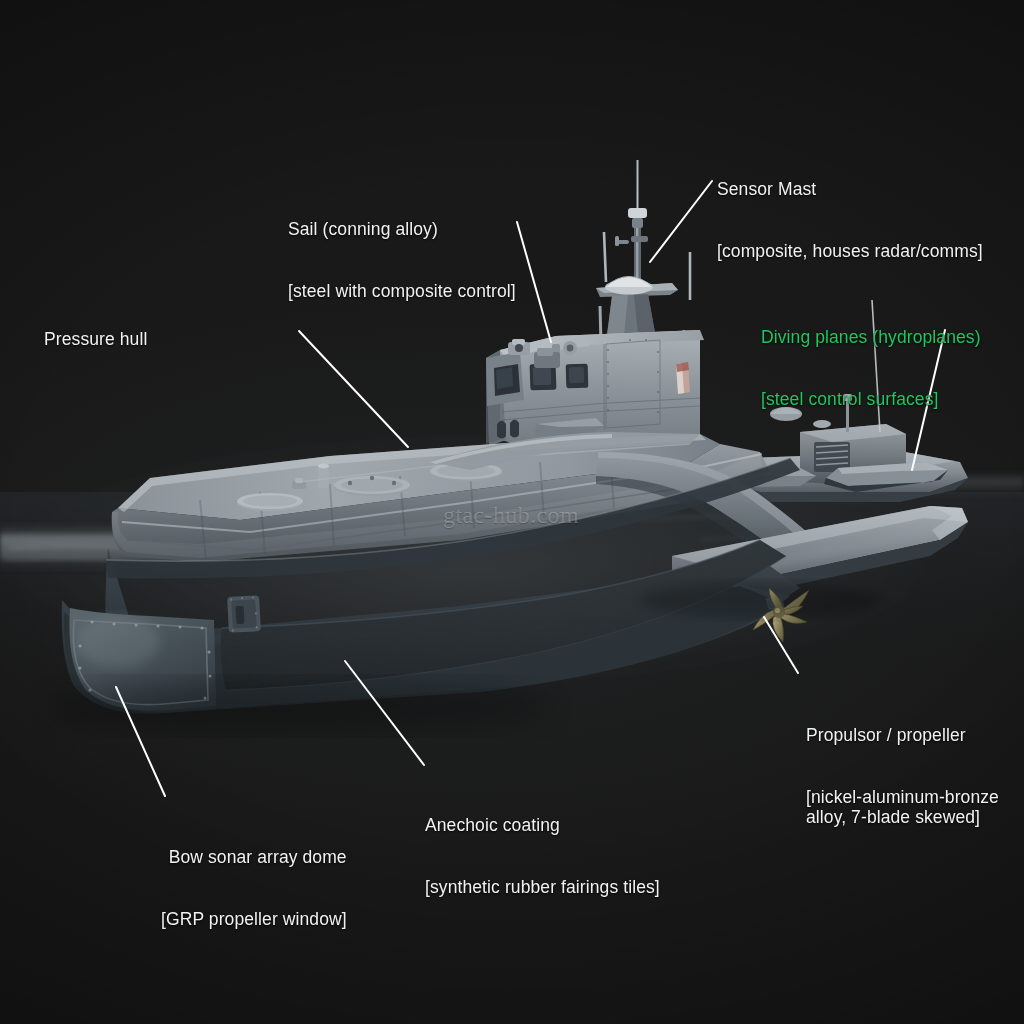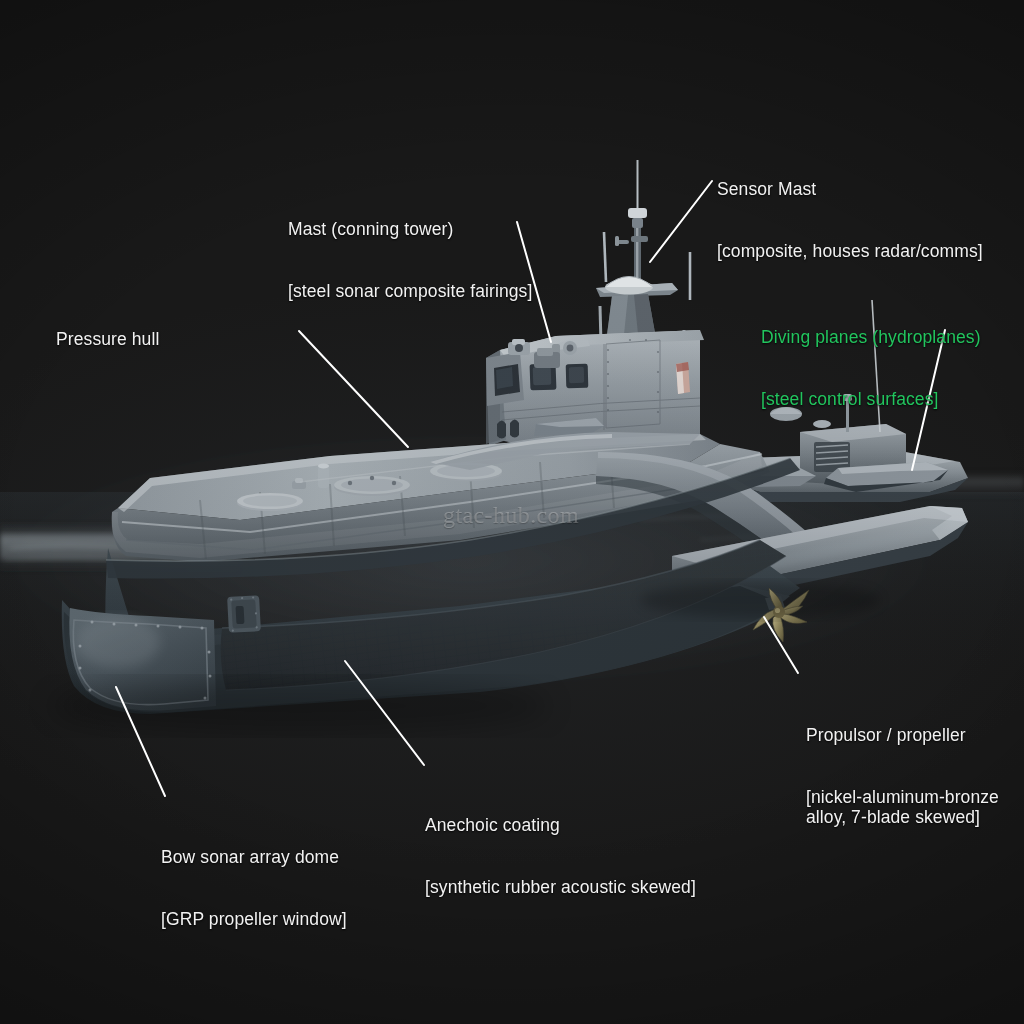--- a/index.html
+++ b/index.html
@@ -474,39 +474,39 @@
     <line x1="798" y1="673" x2="764" y2="617" stroke="#ffffff"></line>
     <line x1="424" y1="765" x2="345" y2="661" stroke="#ffffff"></line>
     <line x1="165" y1="796" x2="116" y2="687" stroke="#ffffff"></line>
   </svg>
 
   <div class="label" style="left: 717px; top: 138px; color: rgb(242, 242, 242);">
     <span class="ttl">Sensor Mast</span>
     <span class="sub">[composite, houses radar/comms]</span>
   </div>
   <div class="label" style="left: 288px; top: 178px; color: rgb(242, 242, 242);">
-    <span class="ttl">Mast (conning tower)</span>
-    <span class="sub">[steel sonar composite fairings]</span>
-  </div>
-  <div class="label" style="left: 56px; top: 288px; color: rgb(242, 242, 242);">
+    <span class="ttl">Sail (conning alloy)</span>
+    <span class="sub">[steel with composite control]</span>
+  </div>
+  <div class="label" style="left: 44px; top: 288px; color: rgb(242, 242, 242);">
     <span class="ttl">Pressure hull</span>
   </div>
   <div class="label" style="left: 761px; top: 286px; color: #22c55e;">
     <span class="ttl">Diving planes (hydroplanes)</span>
     <span class="sub">[steel control surfaces]</span>
   </div>
   <div class="label" style="left: 806px; top: 684px; color: rgb(242, 242, 242);">
     <span class="ttl">Propulsor / propeller</span>
     <span class="sub">[nickel-aluminum-bronze
 alloy, 7-blade skewed]</span>
   </div>
   <div class="label" style="left: 425px; top: 774px; color: rgb(242, 242, 242);">
     <span class="ttl">Anechoic coating</span>
-    <span class="sub">[synthetic rubber acoustic skewed]</span>
-  </div>
-  <div class="label" style="left: 161px; top: 806px; color: rgb(242, 242, 242);">
+    <span class="sub">[synthetic rubber fairings tiles]</span>
+  </div>
+  <div class="label" style="left: 161px; top: 806px; color: rgb(242, 242, 242); text-align: right;">
     <span class="ttl">Bow sonar array dome</span>
     <span class="sub">[GRP propeller window]</span>
   </div>
 
   <div class="watermark">gtac-hub.com</div>
 
 </div>
 
 </body></html>

